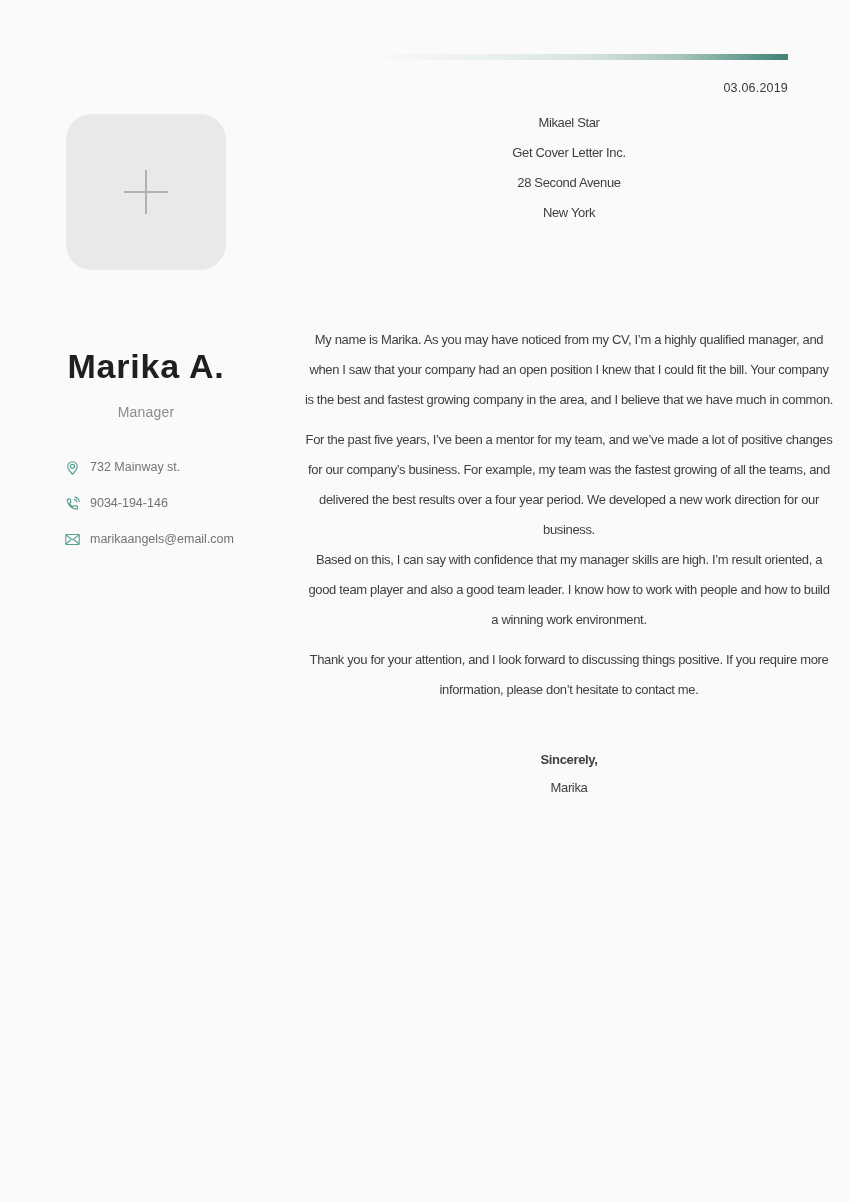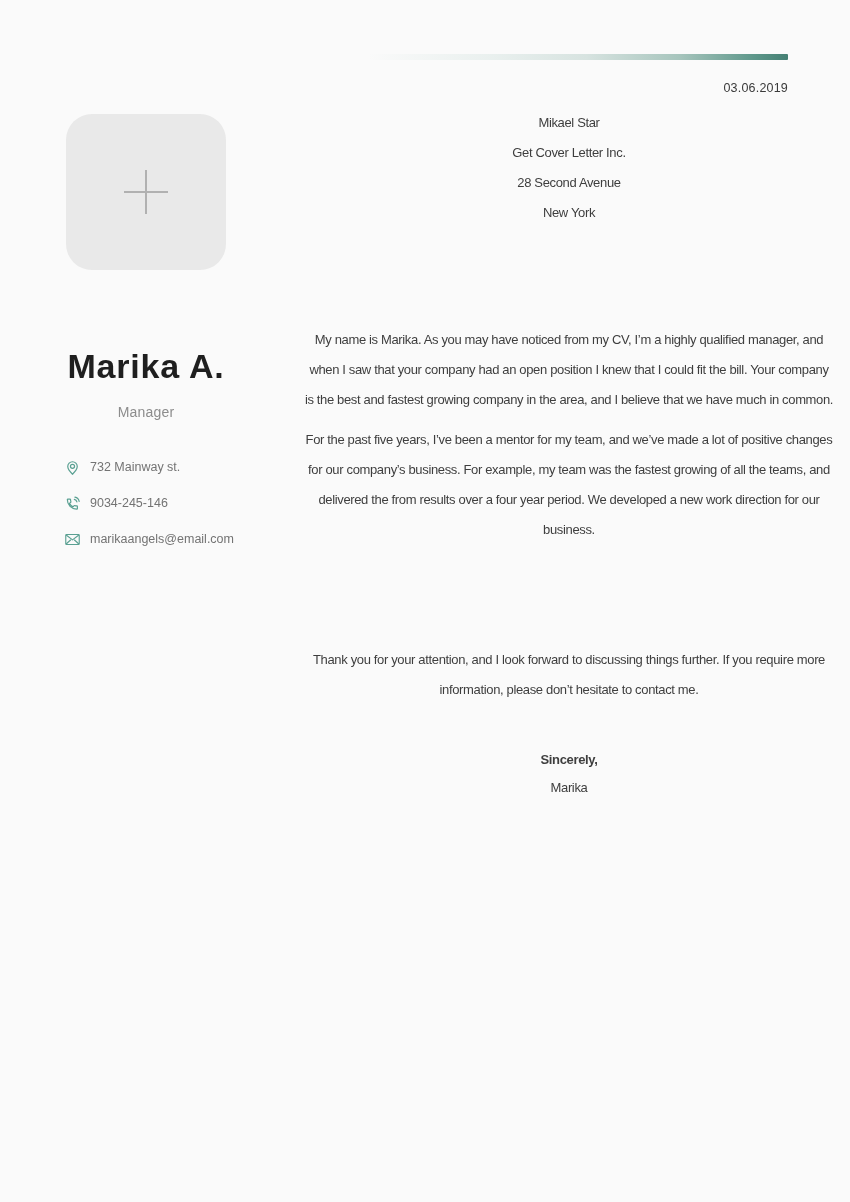--- a/index.html
+++ b/index.html
@@ -112,21 +112,21 @@
           <circle cx="12" cy="10.4" r="2.9"></circle>
         </svg>
         <span>732 Mainway st.</span>
       </li>
       <li class="contact-row">
         <svg class="cicon" viewBox="0 0 24 24" fill="none" stroke="#5aa092" stroke-width="1.7" stroke-linecap="round" stroke-linejoin="round">
           <path d="M7.8 11.9c1.1 2.1 2.8 3.8 4.9 4.9l1.7-1.7c.2-.2.5-.3.8-.2.9.3 1.9.5 2.9.5.5 0 .8.4.8.8v2.9c0 .5-.4.8-.8.8C10.4 19.9 4.7 14.2 4.7 6.5c0-.5.4-.8.8-.8h2.9c.5 0 .8.4.8.8 0 1 .2 2 .5 2.9.1.3 0 .6-.2.8l-1.7 1.7z"></path>
           <path d="M14.6 6.2a4.6 4.6 0 0 1 3.6 3.6"></path>
           <path d="M15.4 3.1a7.6 7.6 0 0 1 6 6"></path>
         </svg>
-        <span>9034-245-146</span>
+        <span>9034-194-146</span>
       </li>
       <li class="contact-row">
         <svg class="cicon" viewBox="0 0 24 24" fill="none" stroke="#5aa092" stroke-width="1.6" stroke-linejoin="round">
           <rect x="2.5" y="5" width="19" height="14" rx="1"></rect>
           <path d="M3 5.6 12 12.6 21 5.6"></path>
           <path d="M3 18.4 9.6 12.4"></path>
           <path d="M21 18.4 14.4 12.4"></path>
         </svg>
         <span>marikaangels@email.com</span>
       </li>
@@ -139,22 +139,25 @@
 <span>Get Cover Letter Inc.</span>
 <span>28 Second Avenue</span>
 <span>New York</span></div>
 
 
     <p class="block para-1">My name is Marika. As you may have noticed from my CV, I’m a highly qualified manager, and
 when I saw that your company had an open position I knew that I could fit the bill. Your company
 is the best and fastest growing company in the area, and I believe that we have much in common.</p>
     <p class="block para-2">For the past five years, I’ve been a mentor for my team, and we’ve made a lot of positive changes
 for our company’s business. For example, my team was the fastest growing of all the teams, and
-delivered the from results over a four year period. We developed a new work direction for our
+delivered the best results over a four year period. We developed a new work direction for our
 business.</p>
-    <p class="block para-4">Thank you for your attention, and I look forward to discussing things further. If you require more
+    <p class="block para-3">Based on this, I can say with confidence that my manager skills are high. I’m result oriented, a
+good team player and also a good team leader. I know how to work with people and how to build
+a winning work environment.</p>
+    <p class="block para-4">Thank you for your attention, and I look forward to discussing things positive. If you require more
 information, please don’t hesitate to contact me.</p>
 
     <p class="block closing">Sincerely,</p>
     <p class="block signature">Marika</p>
 
   </main>
 </div>
 
 </body></html>

